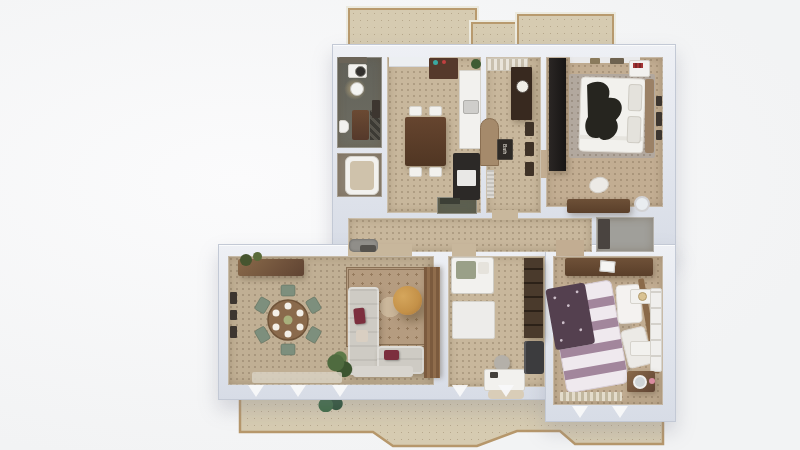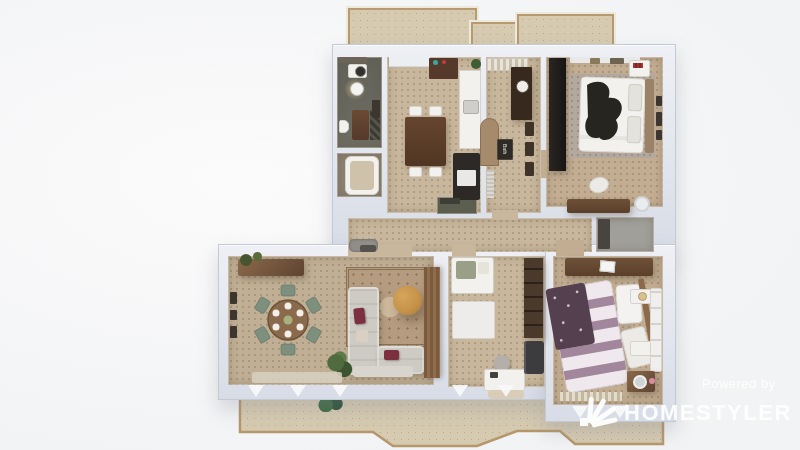--- a/index.html
+++ b/index.html
@@ -235,29 +235,14 @@
   <div class="fur" style="left:560px;top:392px;width:62px;height:9px;background:repeating-linear-gradient(90deg,#e3dccb 0 3px,#c2b89f 3px 6px);border-radius:1px;"></div>
 
   <div class="fur curt" style="left:248px;top:385px;width:16px;height:12px;"></div>
   <div class="fur curt" style="left:290px;top:385px;width:16px;height:12px;"></div>
   <div class="fur curt" style="left:332px;top:385px;width:16px;height:12px;"></div>
   <div class="fur curt" style="left:452px;top:385px;width:16px;height:12px;"></div>
   <div class="fur curt" style="left:498px;top:385px;width:16px;height:12px;"></div>
   <div class="fur curt" style="left:572px;top:406px;width:16px;height:12px;"></div>
   <div class="fur curt" style="left:612px;top:406px;width:16px;height:12px;"></div>
 
-  <div class="abs" style="left:560px;top:370px;width:230px;height:70px;">
-    <svg class="abs" style="left:18px;top:22px;" width="42" height="38">
-      <g fill="#ffffff" opacity=".95">
-        <rect x="2" y="26" width="8" height="8"></rect>
-        <g transform="translate(11,34)">
-          <rect transform="rotate(-85)" x="3" y="-2.5" width="26" height="5" rx="2"></rect>
-          <rect transform="rotate(-60)" x="3" y="-2.5" width="28" height="5" rx="2"></rect>
-          <rect transform="rotate(-35)" x="3" y="-2.5" width="29" height="5" rx="2"></rect>
-          <rect transform="rotate(-13)" x="3" y="-2.5" width="26" height="5" rx="2"></rect>
-        </g>
-      </g>
-    </svg>
-    <div id="wm-powered" class="abs wm-text" style="left:142px;top:6px;">Powered by</div>
-    <div id="wm-brand" class="abs wm-text" style="left:64px;top:30px;">HOMESTYLER</div>
-  </div>
 
 </div>
 
 </body></html>

